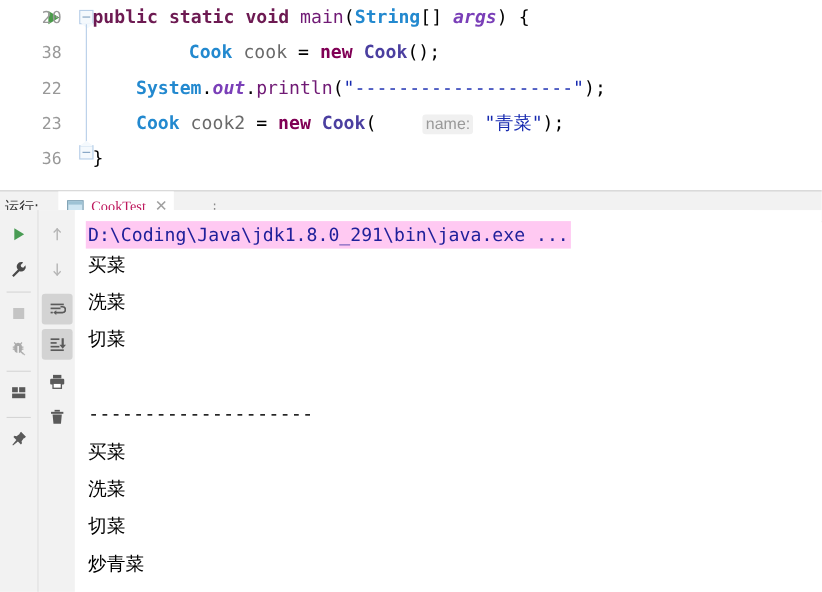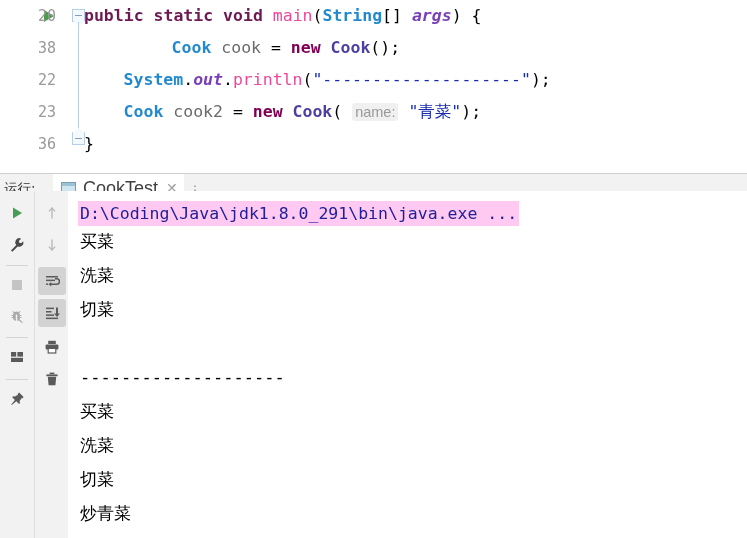--- a/index.html
+++ b/index.html
@@ -47,21 +47,21 @@
     font-family: "DejaVu Sans Mono", monospace;
     font-size: 16.5px;
     color: #000000;
     letter-spacing: 0px;
   }
   .type     { color: #2389cf; font-weight: bold; }
   .ident    { color: #6a6a6a; }
   .newkw    { color: #800055; font-weight: bold; }
   .clsref   { color: #4b3fa0; font-weight: bold; }
   .fieldref { color: #7a3fb8; font-style: italic; font-weight: bold; }
-  .method   { color: #ec4899; }
+  .method   { color: #701a75; }
   .str      { color: #172ab0; }
   .punc     { color: #000000; }
   .modifier { color: #6d1a52; font-weight: bold; }
 
   
   #run-marker {
     position: absolute;
     left: 44px; top: 10px;
     width: 0; height: 0;
     border-left: 10px solid #4a9c4a;
@@ -113,20 +113,21 @@
     width: 1px; height: 112px;
     background: #b6cee8;
   }
   .hint {
     background: #f0f0f0;
     color: #999999;
     border-radius: 3px;
     padding: 1px 3px;
     font-size: 14.5px;
     font-family: "Liberation Sans", sans-serif;
+    margin-left: 32px;
   }
 
   
   #toolwindow-header {
     position: absolute;
     left: 0; top: 162px;
     width: 747px; height: 29px;
     background: #f2f2f2;
     border-top: 1px solid #cfcfcf;
     border-bottom: 1px solid #cfcfcf;
@@ -159,23 +160,23 @@
     position: relative;
   }
   #run-tab-icon::after {
     content: "";
     position: absolute;
     left: 0; top: 0; right: 0;
     height: 3px;
     background: #9dc2d4;
   }
   #run-tab-label {
-    font-size: 18px;
-    color: #404040;
-    font-family: Liberation Sans, sans-serif;
+    font-size: 13px;
+    color: #be185d;
+    font-family: Liberation Serif, serif;
   }
   #run-tab-close {
     margin-left: 8px;
     color: #a0a0a0;
     font-size: 14px;
     line-height: 1;
     font-family: "DejaVu Sans", sans-serif;
   }
   #tab-overflow {
     position: absolute;

